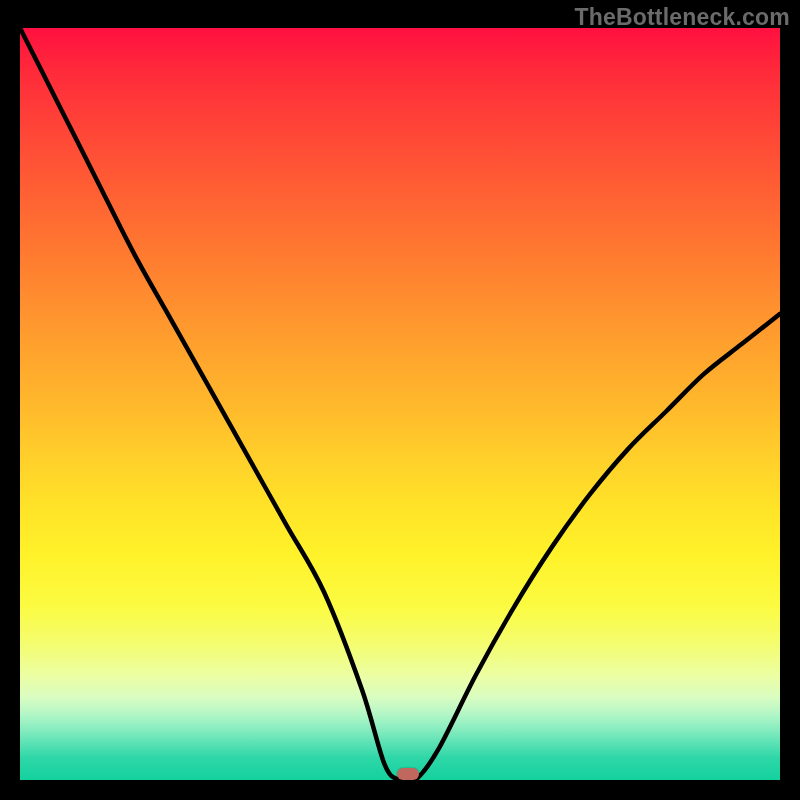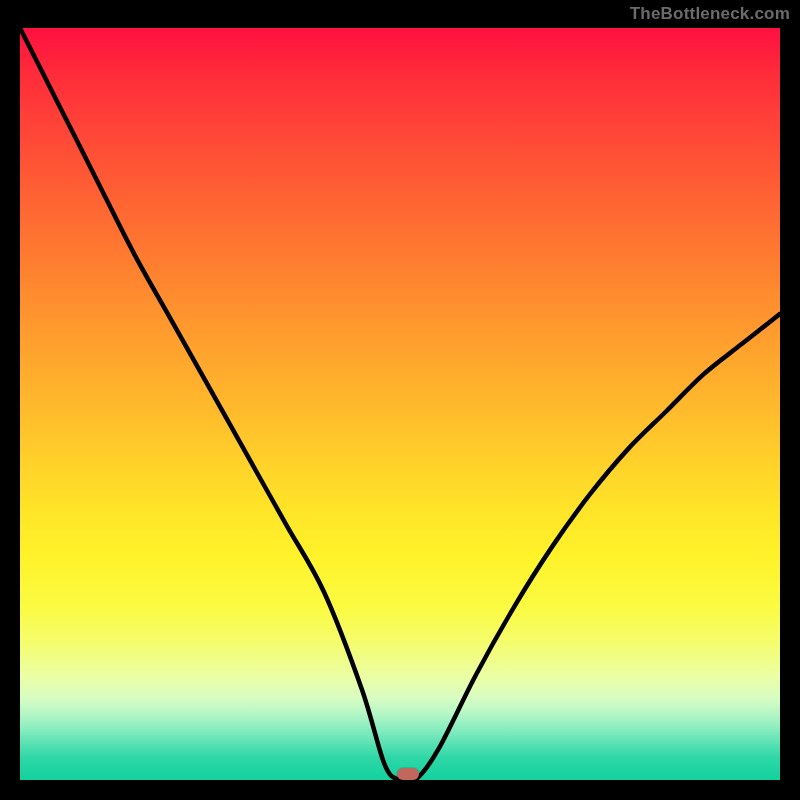--- a/index.html
+++ b/index.html
@@ -15,21 +15,21 @@
     position: relative;
     width: 800px;
     height: 800px;
     background: #000;
   }
   .attribution {
     position: absolute;
     top: 4px;
     right: 10px;
     color: #6b6b6b;
-    font-size: 17px;
+    font-size: 23px;
     font-weight: 600;
     letter-spacing: 0.2px;
     z-index: 10;
   }
   .plot {
     position: absolute;
     left: 20px;
     top: 28px;
     width: 760px;
     height: 752px;

